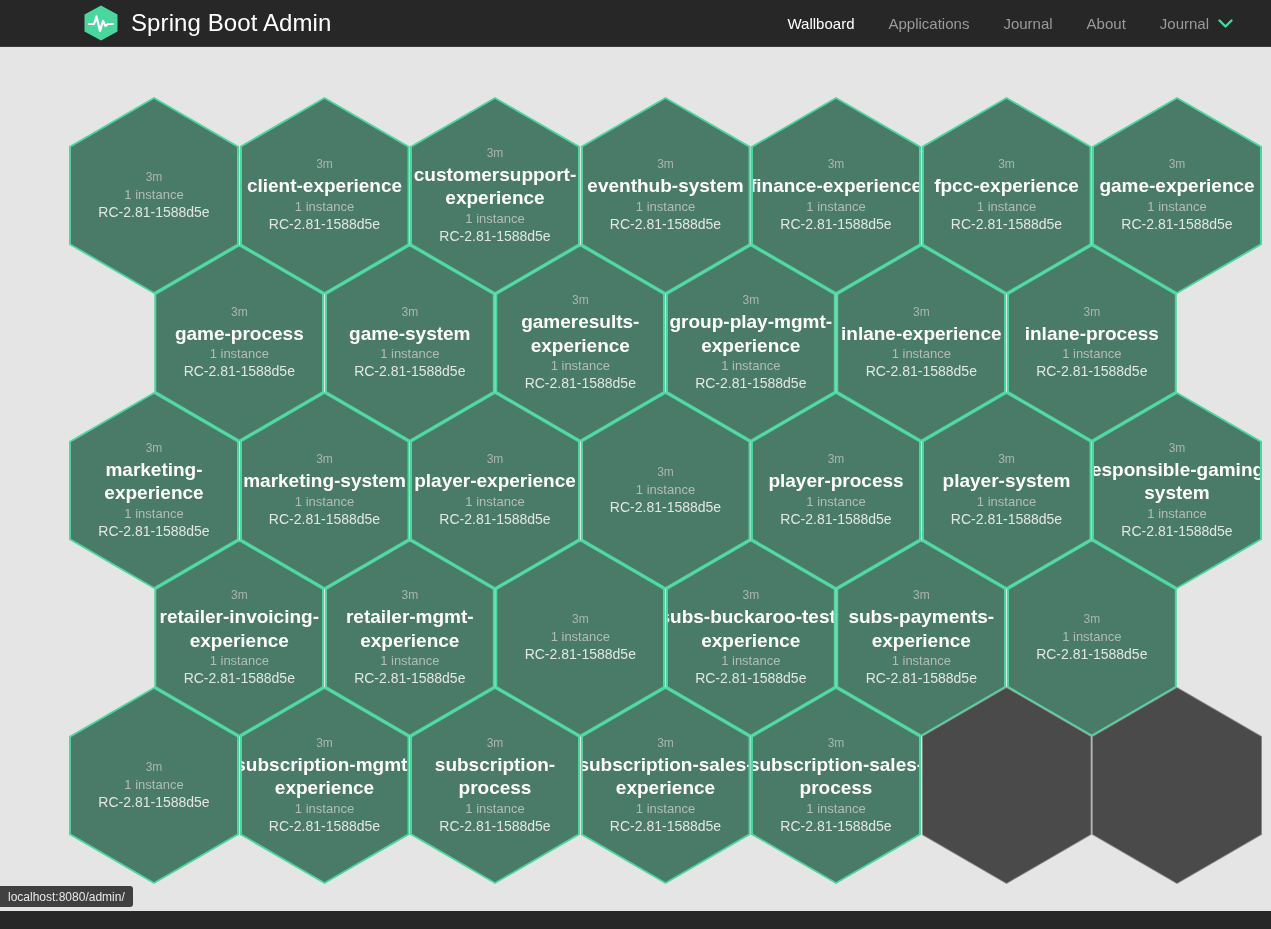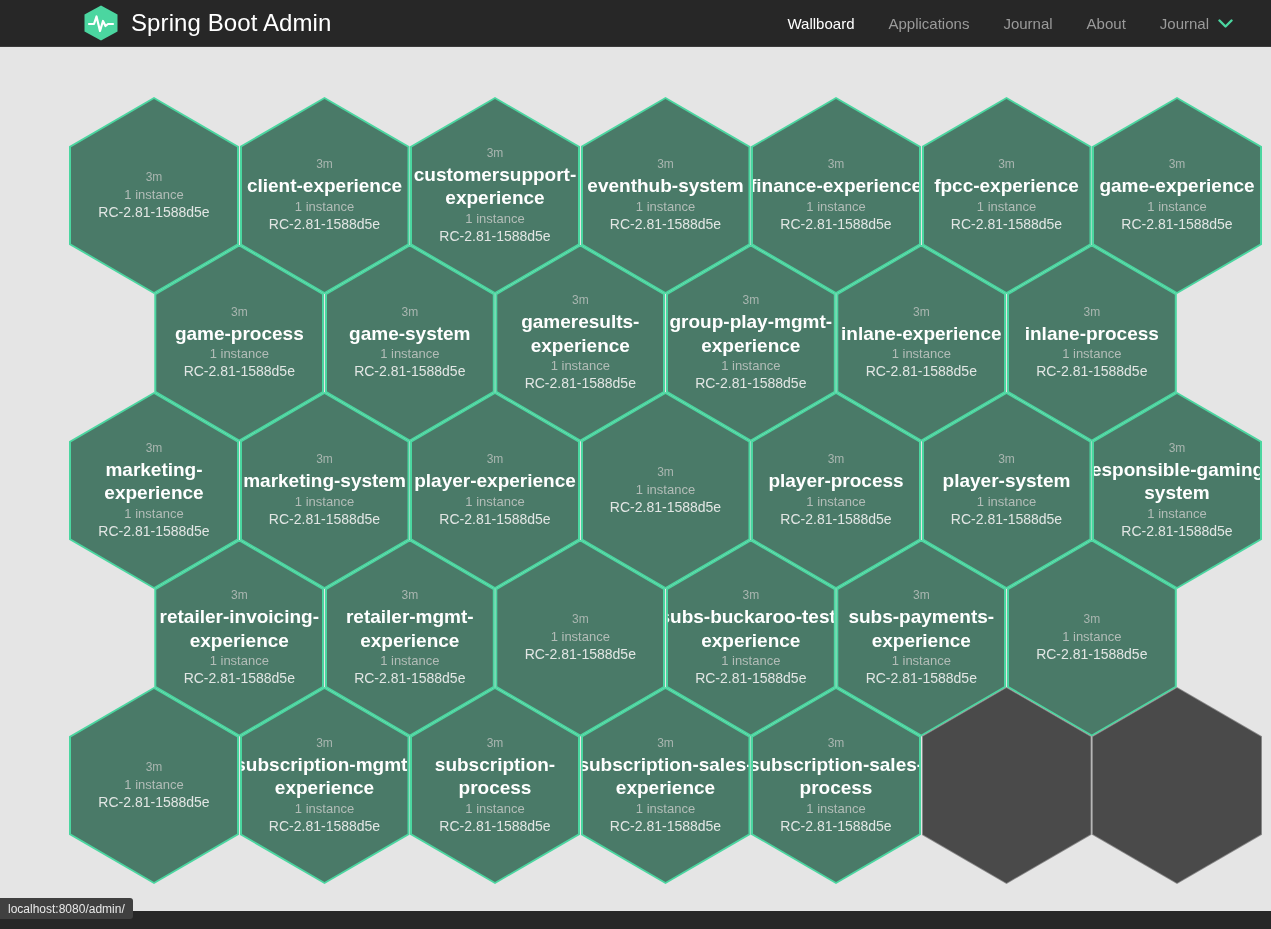--- a/index.html
+++ b/index.html
@@ -155,21 +155,21 @@
     width: 168px; height: 195px;
     -webkit-clip-path: polygon(50% 0%, 100% 25%, 100% 75%, 50% 100%, 0% 75%, 0% 25%);
     clip-path: polygon(50% 0%, 100% 25%, 100% 75%, 50% 100%, 0% 75%, 0% 25%);
     background: #4a4a4a;
   }
 
   
   .statusbar {
     position: absolute;
     left: 0;
-    bottom: 10px;
+    bottom: 22px;
     height: 21px;
     background: #404040;
     color: #e8e8e8;
     font-size: 12px;
     display: flex;
     align-items: center;
     padding: 0 8px;
     border-top-right-radius: 3px;
     border-bottom-right-radius: 3px;
     white-space: nowrap;

